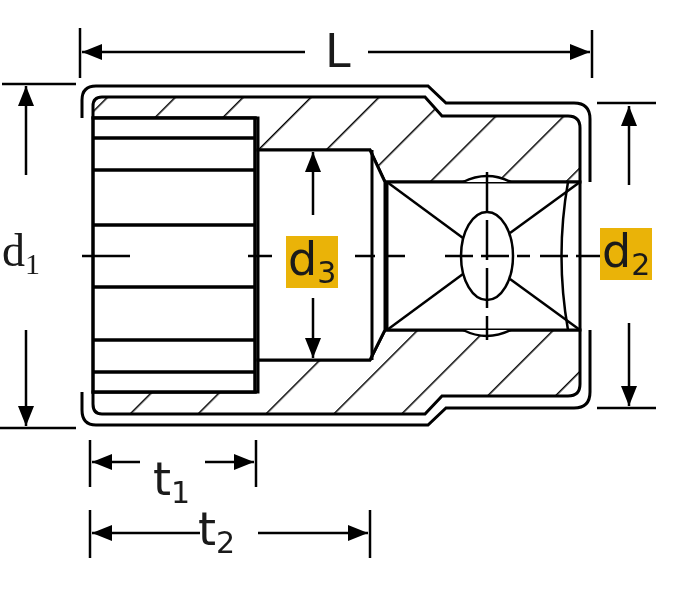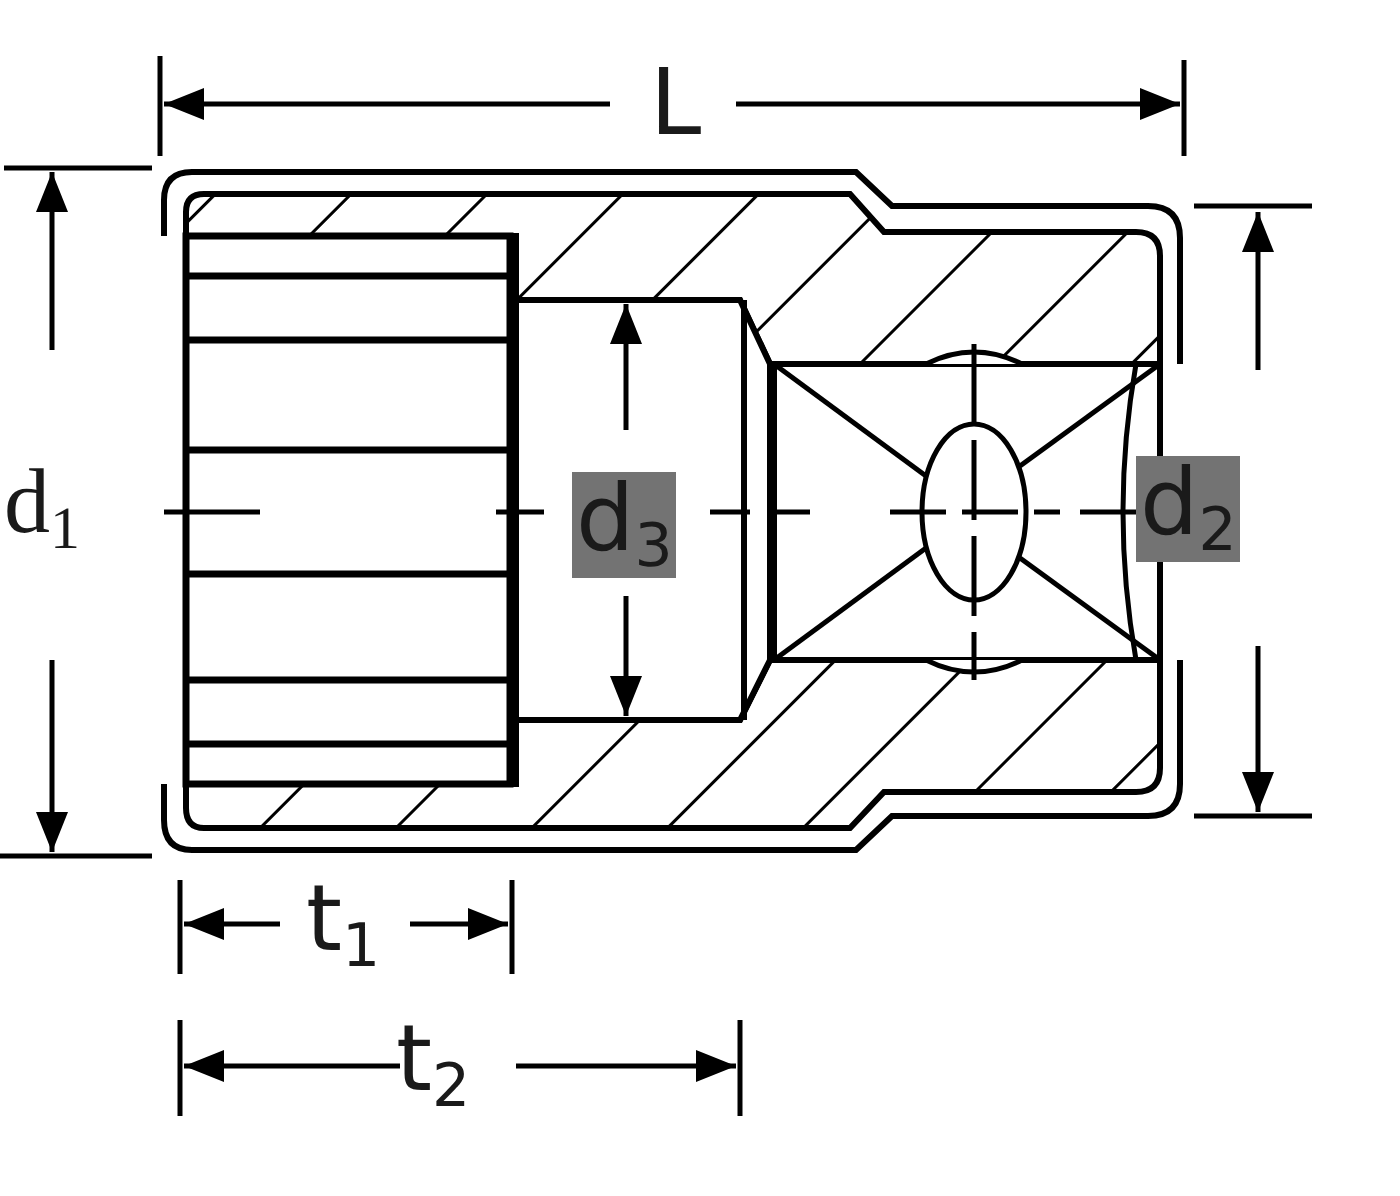--- a/index.html
+++ b/index.html
@@ -1,20 +1,20 @@
 <!DOCTYPE html>
 <html><head>
 <meta charset="utf-8">
 <style>
   html, body { margin: 0; padding: 0; background: #ffffff; }
   body { width: 700px; height: 598px; position: relative; overflow: hidden; }
   #drawing { position: absolute; left: 0; top: 0; width: 700px; height: 598px; }
   .lbl { position: absolute; font-family: "DejaVu Sans", sans-serif; color: #1a1a1a; font-size: 46px; line-height: 1; }
   .lbl sub { font-size: 30px; vertical-align: -8px; }
-  .bg { background: #737373; padding: 0 2px; }
+  .bg { background: #eab308; padding: 0 2px; }
 </style>
 </head>
 <body>
 
 <svg id="drawing" viewBox="0 0 700 598" xmlns="http://www.w3.org/2000/svg">
   <defs>
     <pattern id="hatch" patternUnits="userSpaceOnUse" width="48" height="48" patternTransform="rotate(45)">
       <line x1="0" y1="0" x2="0" y2="48" stroke="#000" stroke-width="3"></line>
     </pattern>
     <marker id="arr" viewBox="0 0 10 10" refX="10" refY="5" markerWidth="8" markerHeight="8" orient="auto-start-reverse">
@@ -108,21 +108,21 @@
 
 <div class="lbl" style="left:325px;top:28px;">
   <span>L</span>
 </div>
 <div class="lbl" style="left:2px;top:228px;font-family:Liberation Serif, serif;">
   <span>d</span><sub>1</sub>
 </div>
 <div class="lbl bg" style="left:286px;top:236px;">
   <span>d</span><sub>3</sub>
 </div>
-<div class="lbl bg" style="left:568px;top:228px;">
+<div class="lbl bg" style="left:600px;top:228px;">
   <span>d</span><sub>2</sub>
 </div>
-<div class="lbl" style="left:153px;top:436px;">
+<div class="lbl" style="left:153px;top:456px;">
   <span>t</span><sub>1</sub>
 </div>
 <div class="lbl" style="left:198px;top:506px;">
   <span>t</span><sub>2</sub>
 </div>
 
 </body></html>

